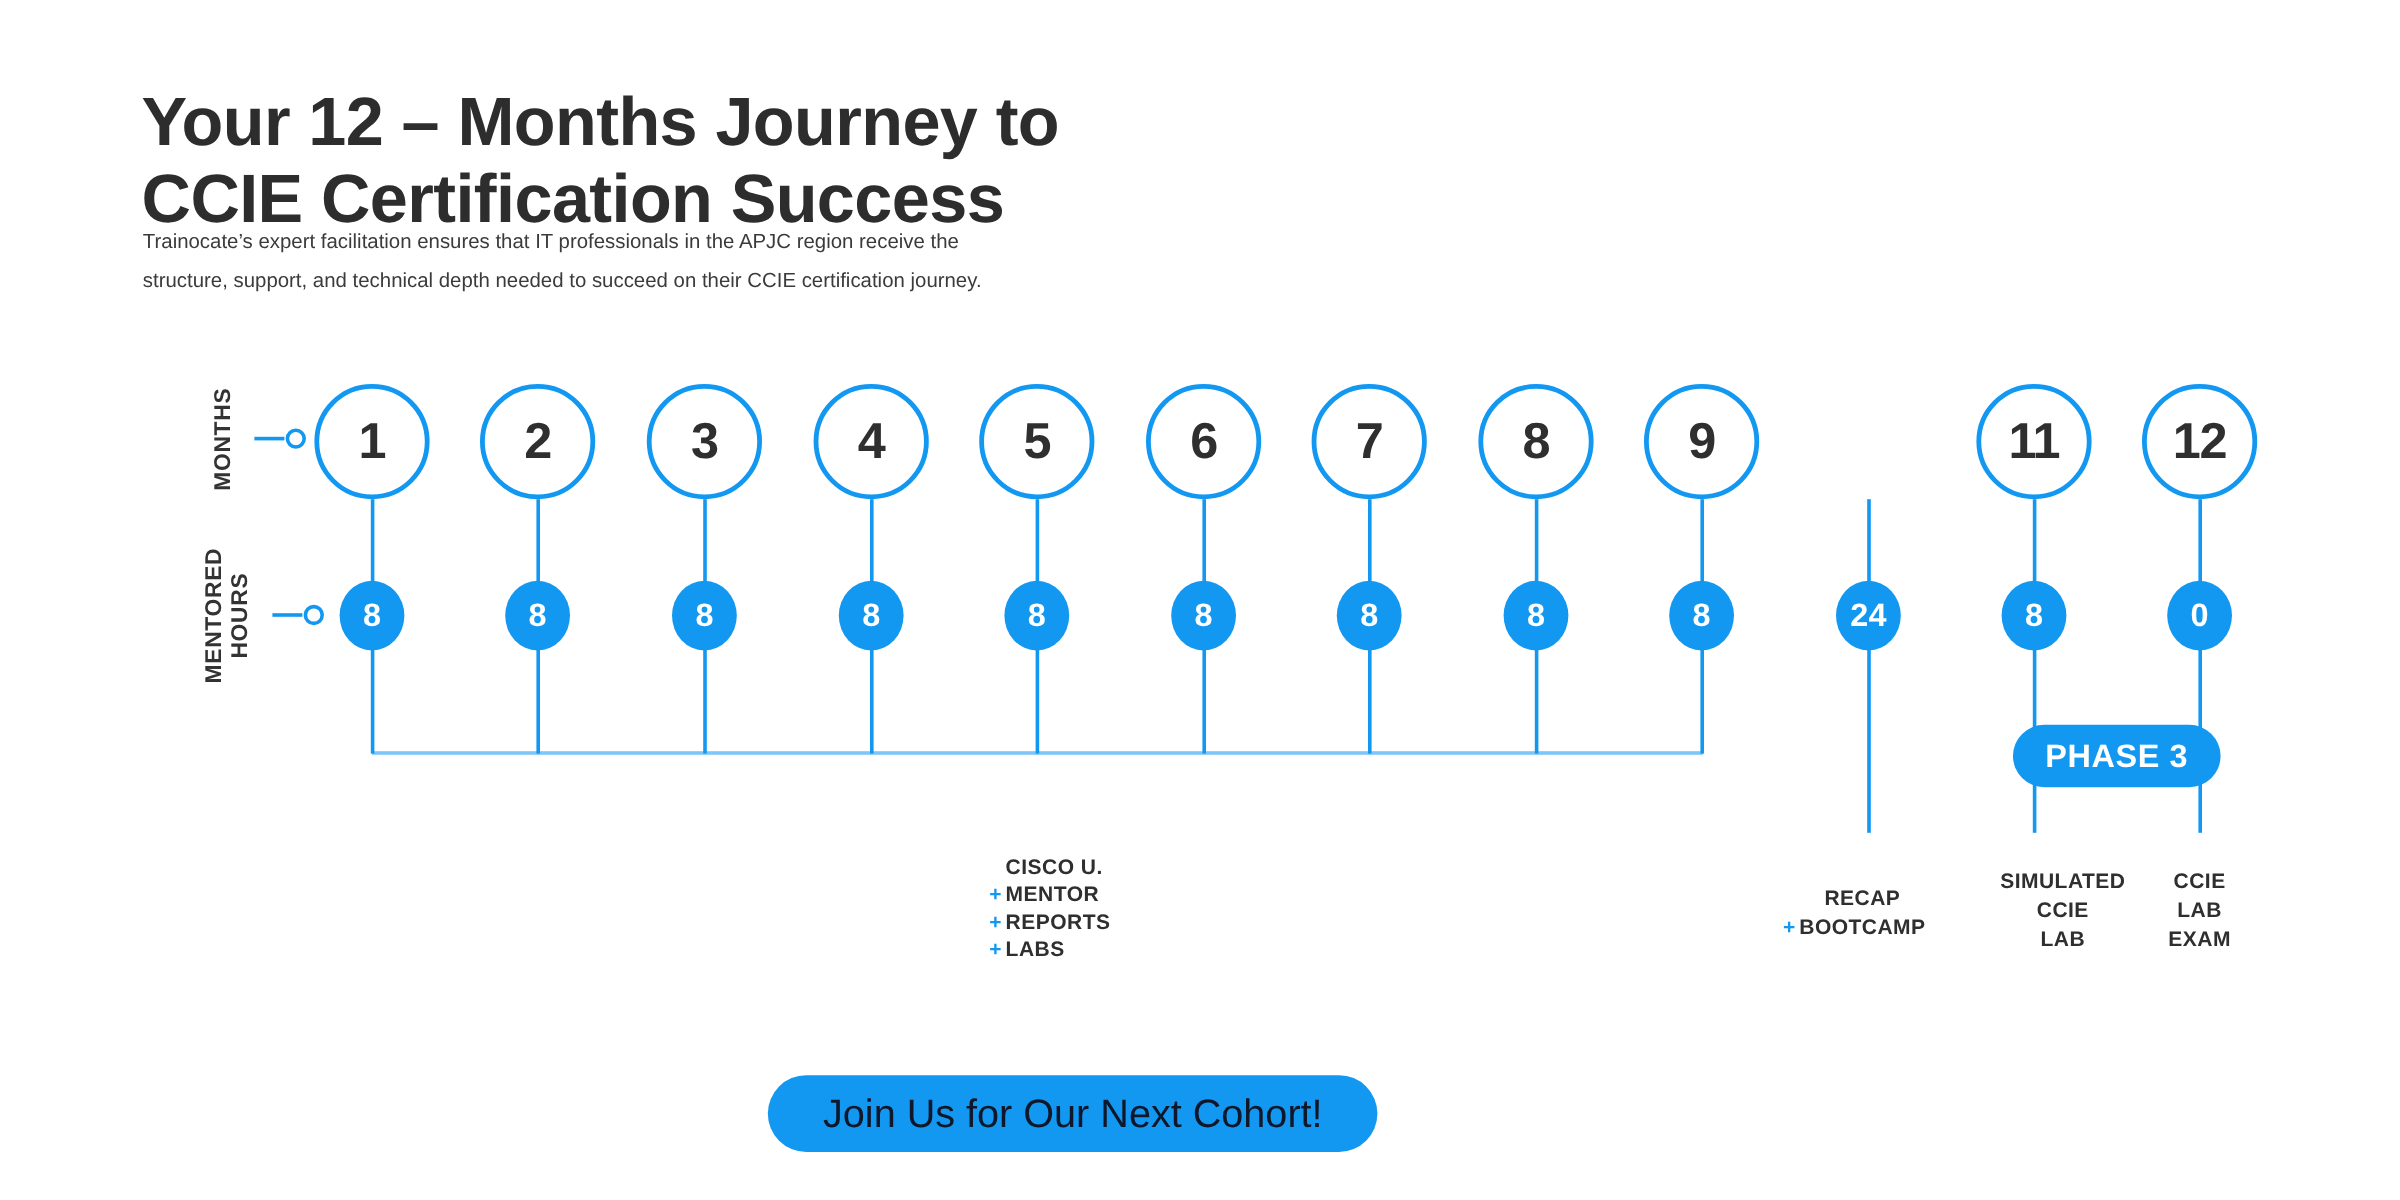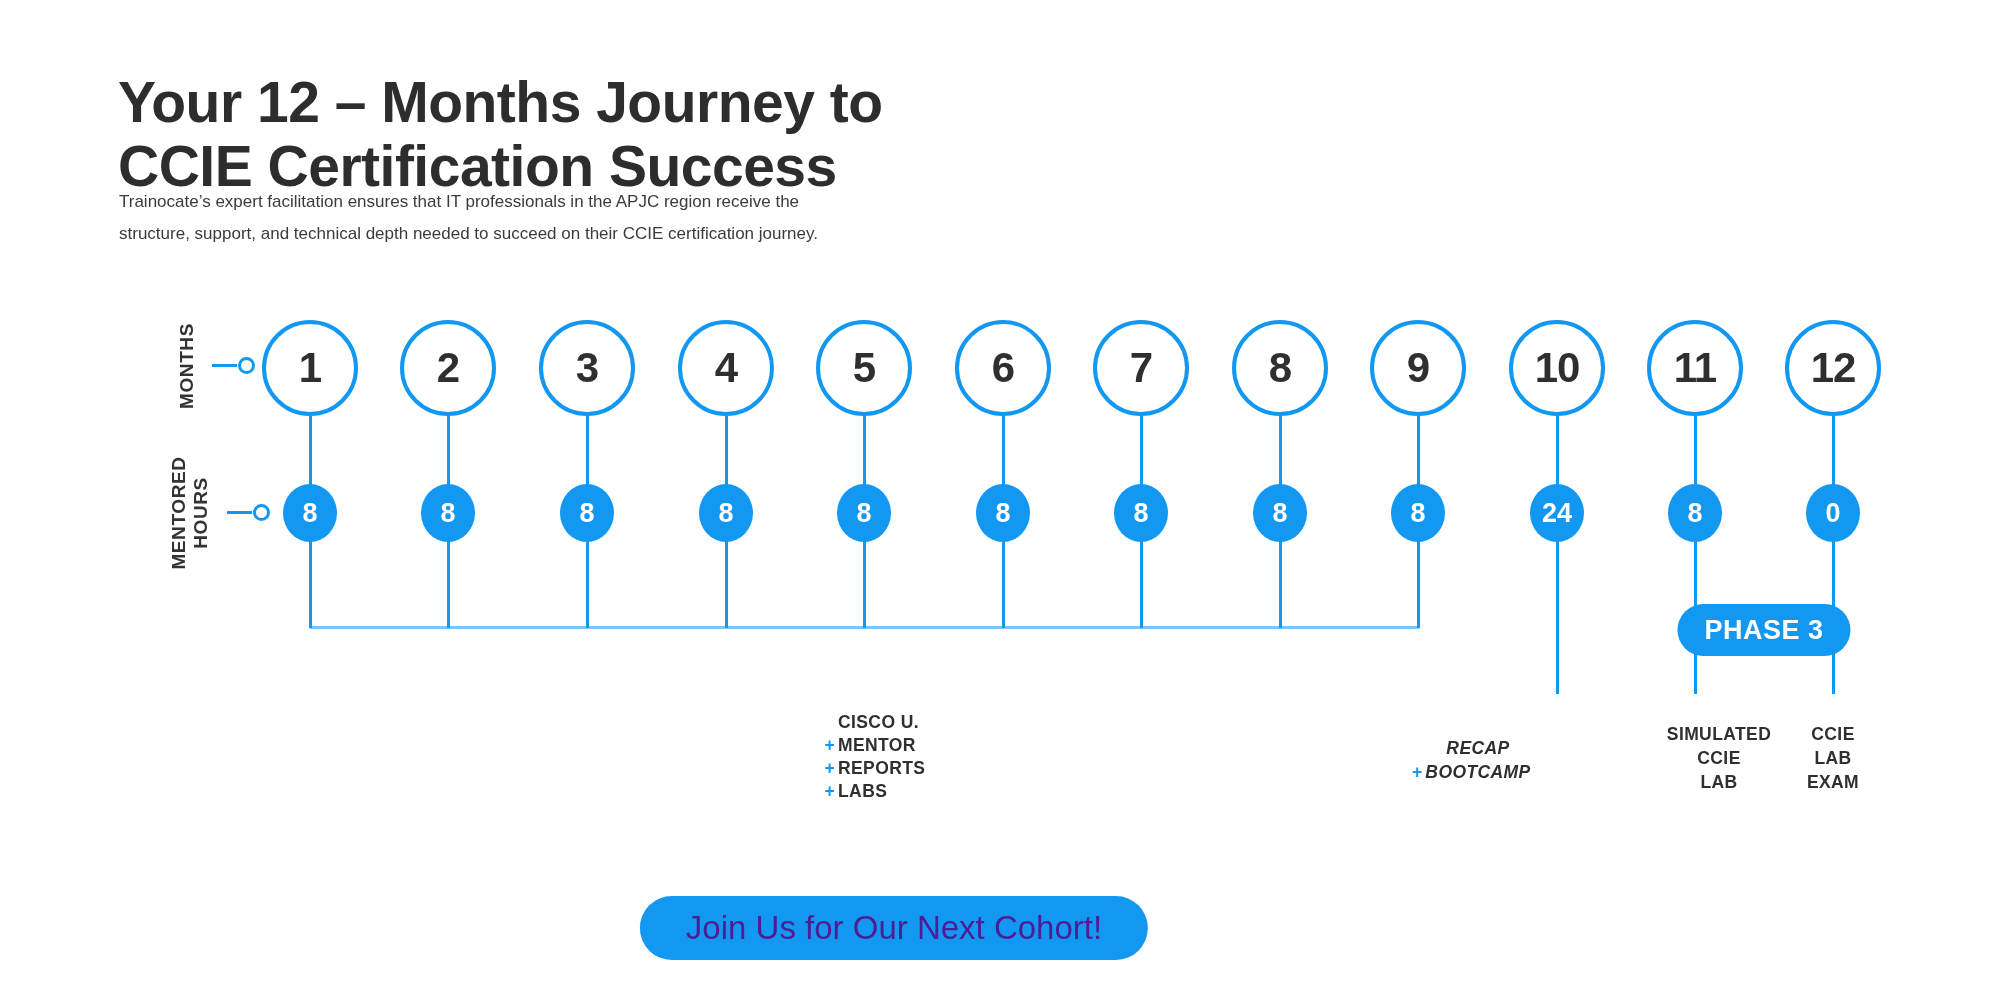--- a/index.html
+++ b/index.html
@@ -44,21 +44,21 @@
   
   .desc { position:absolute; font-size:17.5px; font-weight:600; color:#2f2f2f;
           letter-spacing:0.4px; line-height:23px; z-index:2; }
   .drow { position:relative; white-space:nowrap; }
   .plus { position:absolute; transform:translateX(-100%); padding-right:3px;
           color:var(--accent); font-weight:700; }
   .desc.center { transform:translateX(-50%); text-align:center; line-height:24px; }
 
   
   .cta { position:absolute; left:894px; top:896px; transform:translateX(-50%); height:64px;
-         background:var(--accent); border:none; border-radius:32px; color:#4c1d95;
+         background:var(--accent); border:none; border-radius:32px; color:#0f172a;
          font-family:"Liberation Sans", sans-serif; font-size:33px; font-weight:500;
          padding:0 46px; display:flex; align-items:center; white-space:nowrap; cursor:pointer; }
 </style>
 </head>
 <body>
 
 <div class="canvas" style="--accent:#1398f2; --connector:#7ec6f9;">
 
   <h1 class="title">
     <span>Your 12 – Months Journey to</span><br>
@@ -157,23 +157,20 @@
   <div class="col" style="left:1370px">
     <div class="mcirc">
         <span class="mnum">9</span>
       </div>
     <div class="vline"></div>
     <div class="hcirc">
         <span>8</span>
       </div>
   </div>
   <div class="col ext" style="left:1509px">
-    <div class="mcirc">
-        <span class="mnum">10</span>
-      </div>
     <div class="vline"></div>
     <div class="hcirc">
         <span>24</span>
       </div>
   </div>
   <div class="col ext" style="left:1647px">
     <div class="mcirc">
         <span class="mnum">11</span>
       </div>
     <div class="vline"></div>
@@ -193,21 +190,21 @@
 
   <div class="pill" style="left:1764px">PHASE 3</div>
 
   <div class="desc" style="left:838px; top:711px;">
     <div class="drow"><span class="plus"></span><span>CISCO U.</span></div>
     <div class="drow"><span class="plus">+</span><span>MENTOR</span></div>
     <div class="drow"><span class="plus">+</span><span>REPORTS</span></div>
     <div class="drow"><span class="plus">+</span><span>LABS</span></div>
   </div>
 
-  <div class="desc center" style="left:1478px; top:736px;font-style:italic;">
+  <div class="desc center" style="left:1552px; top:736px;">
     <div class="drow"><span class="plus"></span><span>RECAP</span></div>
     <div class="drow"><span class="plus">+</span><span>BOOTCAMP</span></div>
   </div>
 
   <div class="desc center" style="left:1695px; top:722px;margin-left:24px;">
     <div class="drow">SIMULATED</div>
     <div class="drow">CCIE</div>
     <div class="drow">LAB</div>
   </div>
 

